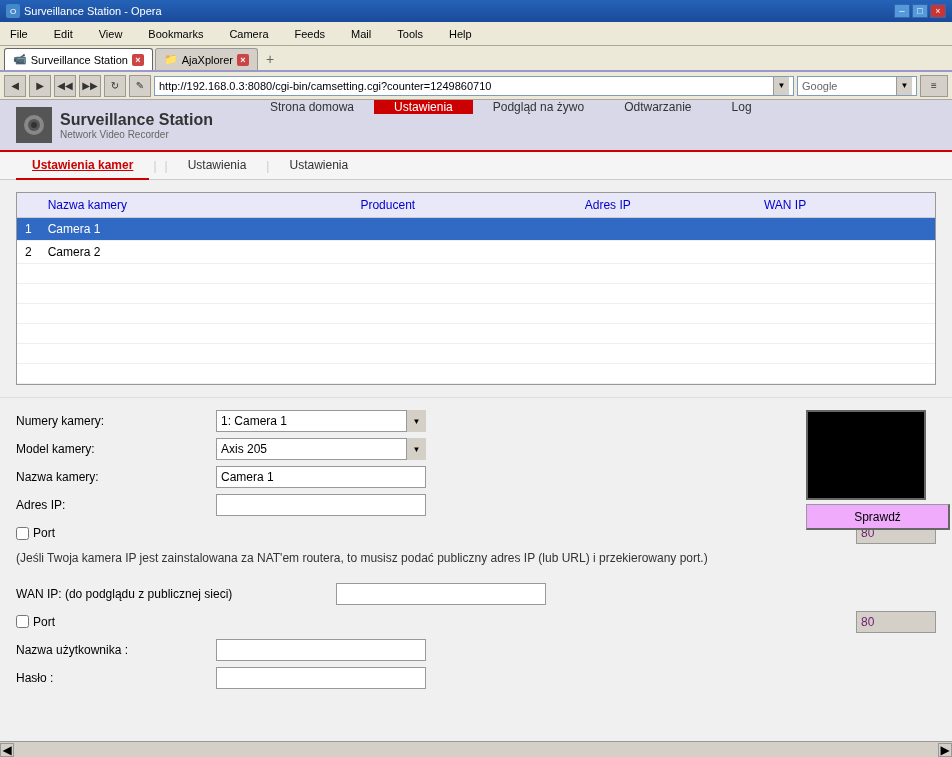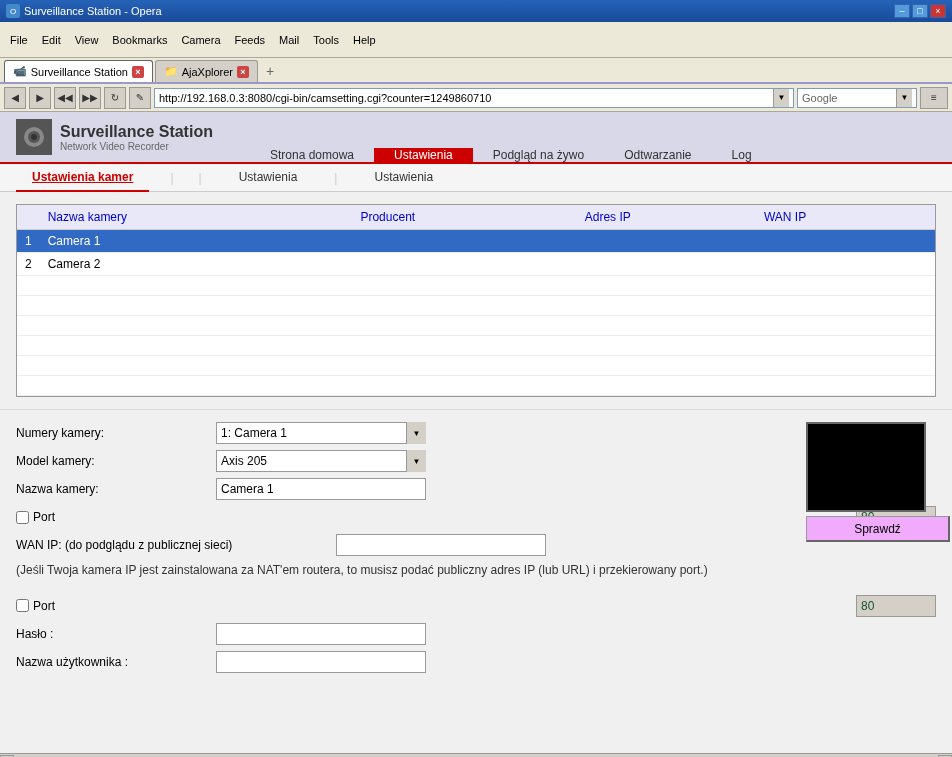--- a/index.html
+++ b/index.html
@@ -51,25 +51,25 @@
       justify-content: center;
       font-size: 9px;
       color: white;
       cursor: pointer;
     }
 
     
     .menu-bar {
       background: #ece9d8;
       border-bottom: 1px solid #aca899;
-      height: 36px;
-      display: flex;
-      align-items: center;
-      padding: 0 4px;
-      gap: 2px;
+      height: 24px;
+      display: flex;
+      align-items: center;
+      padding: 0 4px;
+      gap: 14px;
     }
     .menu-item {
       padding: 2px 6px;
       font-size: 11px;
       cursor: pointer;
       color: #000;
     }
 
     
     .tab-bar {
@@ -224,21 +224,21 @@
       font-size: 16px;
       font-weight: bold;
       color: #333;
     }
     .app-subtitle {
       font-size: 10px;
       color: #666;
     }
     .app-nav {
       display: flex;
-      align-items: flex-end;
+      align-items: flex-start;
       height: 100%;
       flex: 1;
     }
     .app-nav-btn {
       padding: 0 20px;
       display: flex;
       align-items: center;
       font-size: 12px;
       color: #333;
       cursor: pointer;
@@ -251,21 +251,21 @@
     }
 
     
     .sub-nav {
       background: #f5f5f5;
       border-bottom: 1px solid #ccc;
       height: 28px;
       display: flex;
       align-items: center;
       padding: 0 16px;
-      gap: 17px;
+      gap: 0;
     }
     .sub-nav-item {
       padding: 6px 16px;
       font-size: 12px;
       color: #333;
       cursor: pointer;
       border-bottom: 2px solid transparent;
       text-decoration: none;
     }
     .sub-nav-item.active {
@@ -336,21 +336,21 @@
     .form-input {
       width: 210px;
       height: 22px;
       border: 1px solid #999;
       background: white;
       padding: 0 4px;
       font-size: 12px;
     }
     .form-input.disabled {
       background: #d4d0c8;
-      color: #14532d;
+      color: #701a75;
     }
     .form-select-wrapper {
       position: relative;
       width: 210px;
     }
     .form-select {
       width: 210px;
       height: 22px;
       border: 1px solid #999;
       background: white;
@@ -611,50 +611,54 @@
           </select>
           <div class="select-arrow">▼</div>
         </div>
       </div>
 
       <div class="form-row">
         <span class="form-label">Nazwa kamery:</span>
         <input class="form-input" type="text" value="Camera 1" style="">
       </div>
 
+      <div class="form-row">
+        <span class="form-label">Adres IP:</span>
+        <input class="form-input" type="text" value="" style="">
+      </div>
 
       <div class="form-row" style="align-items:center;">
         <input type="checkbox" style="margin-right: 4px;">
         <span class="form-label" style="width:auto;margin-right:auto;">Port</span>
         <input class="form-input disabled" type="text" value="80" style="width: 80px; margin-left: 0px;">
       </div>
 
+      <div class="form-row" style="margin-bottom:8px;">
+        <span class="note-text" style="max-width:700px;">(Jeśli Twoja kamera IP jest zainstalowana za NAT'em routera, to musisz podać publiczny adres IP (lub URL) i przekierowany port.)</span>
+      </div>
+
       <div class="form-row">
         <span class="form-label" style="width:320px;">WAN IP: (do podglądu z publicznej sieci)</span>
         <input class="form-input" type="text" value="" style="width: 210px;">
-      </div>
-
-      <div class="form-row" style="margin-bottom:8px;">
-        <span class="note-text" style="max-width:700px;">(Jeśli Twoja kamera IP jest zainstalowana za NAT'em routera, to musisz podać publiczny adres IP (lub URL) i przekierowany port.)</span>
       </div>
 
       <div class="form-row" style="align-items:center;">
         <input type="checkbox" style="margin-right: 4px;">
         <span class="form-label" style="width:auto;margin-right:auto;">Port</span>
         <input class="form-input disabled" type="text" value="80" style="width: 80px; margin-left: 0px;">
       </div>
 
       <div class="form-row">
+        <span class="form-label">Nazwa użytkownika :</span>
+        <input class="form-input" type="text" value="" style="">
+      </div>
+
+      <div class="form-row">
         <span class="form-label">Hasło :</span>
         <input class="form-input" type="password" value="" style="">
-      </div>
-
-      <div class="form-row">
-        <span class="form-label">Nazwa użytkownika :</span>
-        <input class="form-input" type="text" value="" style="">
       </div>
 
 
     </div>
   </div>
 
 </div>
 
 <div class="scroll-area">
   <div style="width:14px;height:14px;background:#d4d0c8;border:1px solid #999;display:flex;align-items:center;justify-content:center;cursor:pointer;">◀</div>

